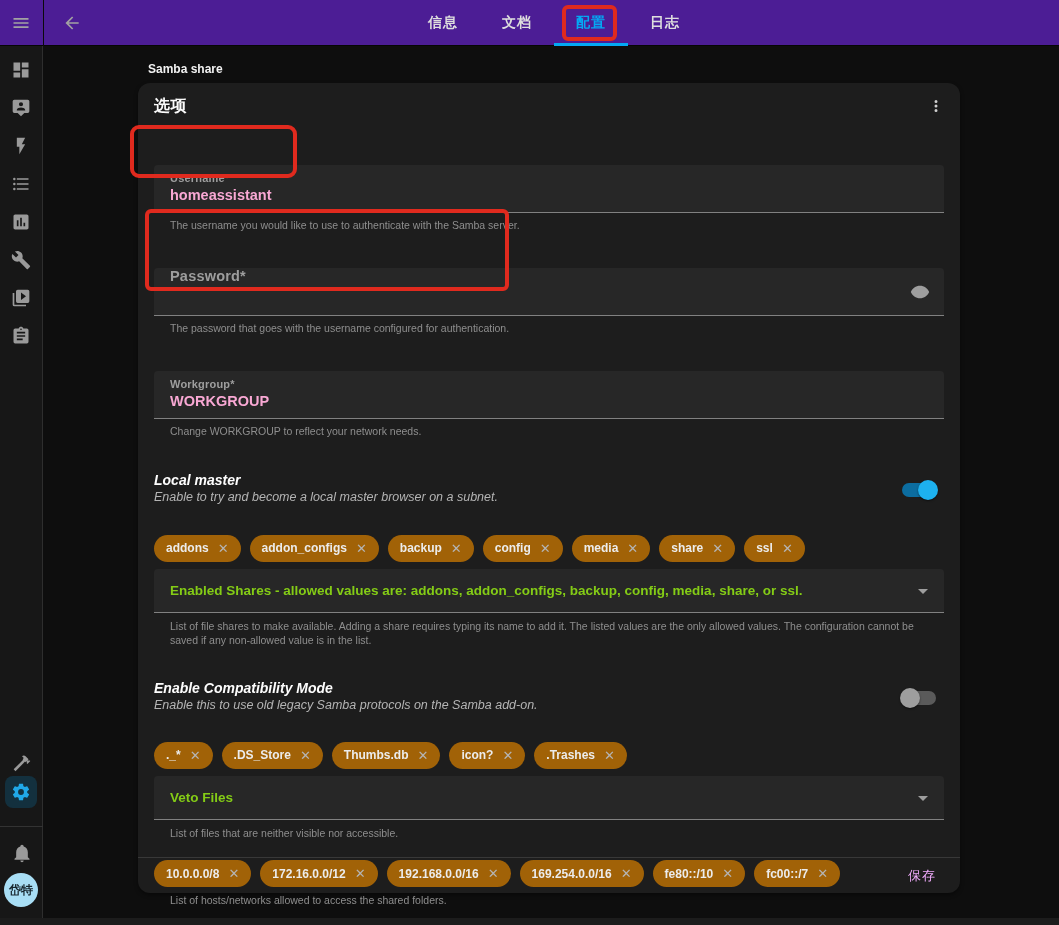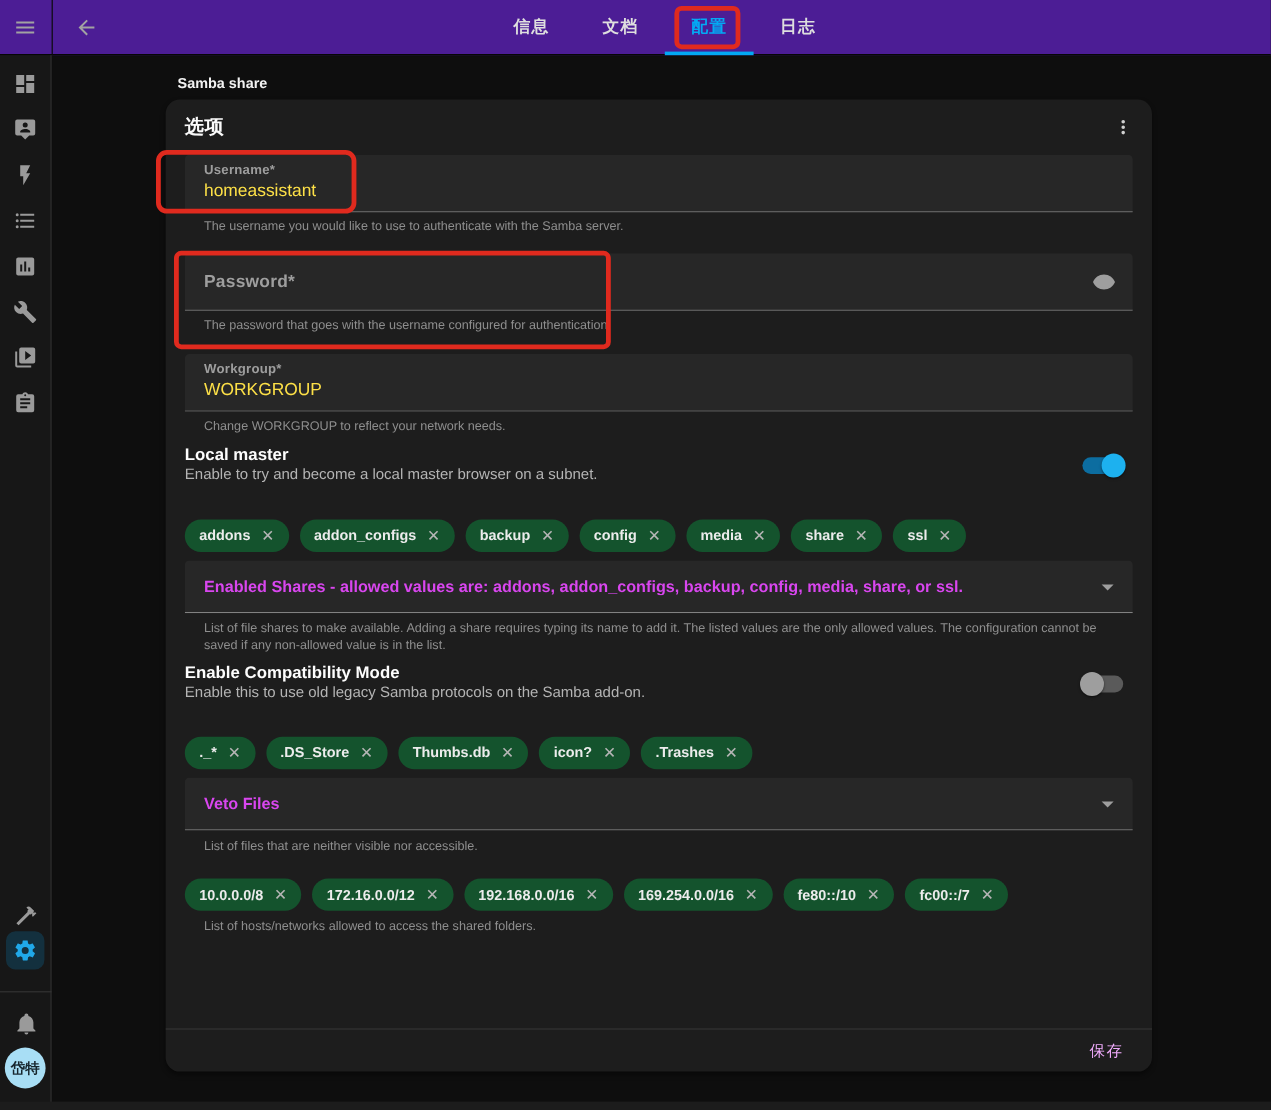--- a/index.html
+++ b/index.html
@@ -72,64 +72,64 @@
   .kebab-btn {
     position:absolute; right:10px; top:9px; width:28px; height:28px;
     display:flex; align-items:center; justify-content:center; cursor:pointer;
   }
   .card-body { padding:0 16px; }
 
   
   .tf {
     position:relative; height:48px; background:#272727;
     border-radius:4px 4px 0 0; border-bottom:1px solid rgba(255,255,255,.42);
-    padding:7px 16px 0; cursor:text;
+    padding:7px 16px 0; cursor:text;margin-top:36px;
   }
   .tf-label { font-size:11px; color:#9e9e9e; font-weight:bold; letter-spacing:.2px; }
-  .tf-value { font-size:14.5px; color:#fde047; font-weight:normal; margin-top:3px; }
-  .tf.empty { display:flex; align-items:center; padding-top:0; }
+  .tf-value { font-size:14.5px; color:#f9a8d4; font-weight:bold; margin-top:3px; }
+  .tf.empty { display:flex; padding-top:0; }
   .tf.empty .tf-label { font-size:14.5px; }
   .eye-btn { position:absolute; right:12px; top:12px; width:24px; height:24px; cursor:pointer;
     display:flex; align-items:center; justify-content:center; }
   .helper {
     margin:5px 16px 0; font-size:10.5px; color:#8e8e8e; font-weight:500; line-height:1.35;
   }
   .g-user { margin-bottom:15px; }
   .g-pass { margin-bottom:17px; }
   .g-work { margin-bottom:0; }
 
   
-  .toggle-row { position:relative; margin-top:7px; padding-right:70px; }
+  .toggle-row { position:relative; margin-top:33px; padding-right:70px;font-style:italic; }
   .toggle-title { font-size:14px; font-weight:bold; color:#fdfdfd; }
   .toggle-desc { font-size:12.5px; color:#b4b4b4; margin-top:2px; }
   .switch { position:absolute; right:6px; top:8px; width:38px; height:20px; cursor:pointer; }
   .switch .track { position:absolute; left:2px; top:3px; width:34px; height:14px; border-radius:7px; background:#5a5a5a; }
   .switch .thumb { position:absolute; left:0; top:0; width:20px; height:20px; border-radius:50%; background:#9e9e9e; box-shadow:0 1px 2px rgba(0,0,0,.5); }
   .switch.on .track { background:#0c6da0; }
   .switch.on .thumb { left:auto; right:0; background:#1db1ef; }
 
   
   .chips { display:flex; flex-wrap:wrap; gap:9px; margin-top:31px; }
   .chips.tight { margin-top:30px; }
   .chips.hosts { margin-top:20px; }
   .chip {
-    height:27px; background:#14532d; border-radius:14px; padding:0 12px;
+    height:27px; background:#a16207; border-radius:14px; padding:0 12px;
     display:flex; align-items:center; gap:9px;
   }
   .chip-label { font-size:12px; font-weight:bold; color:#ececec; }
   .chip-x { font-size:13px; color:#b5b5b5; cursor:pointer; line-height:1; }
   .chip-x::before { content:"✕"; }
 
   
   .select {
     position:relative; margin-top:7px; height:44px; background:#272727;
     border-radius:4px 4px 0 0; border-bottom:1px solid rgba(255,255,255,.42);
     display:flex; align-items:center; padding:0 36px 0 16px; cursor:pointer;
   }
-  .select-label { font-size:13.5px; color:#d946ef; font-weight:bold; white-space:nowrap; overflow:hidden; }
+  .select-label { font-size:13.5px; color:#84cc16; font-weight:bold; white-space:nowrap; overflow:hidden; }
   .caret {
     position:absolute; right:16px; top:20px; width:0; height:0;
     border-left:5px solid transparent; border-right:5px solid transparent; border-top:5px solid #9e9e9e;
   }
 
   
   .card-footer {
     position:absolute; left:0; bottom:0; width:100%; height:36px;
     border-top:1px solid rgba(255,255,255,.12);
     display:flex; align-items:center; justify-content:flex-end; padding-right:24px;

